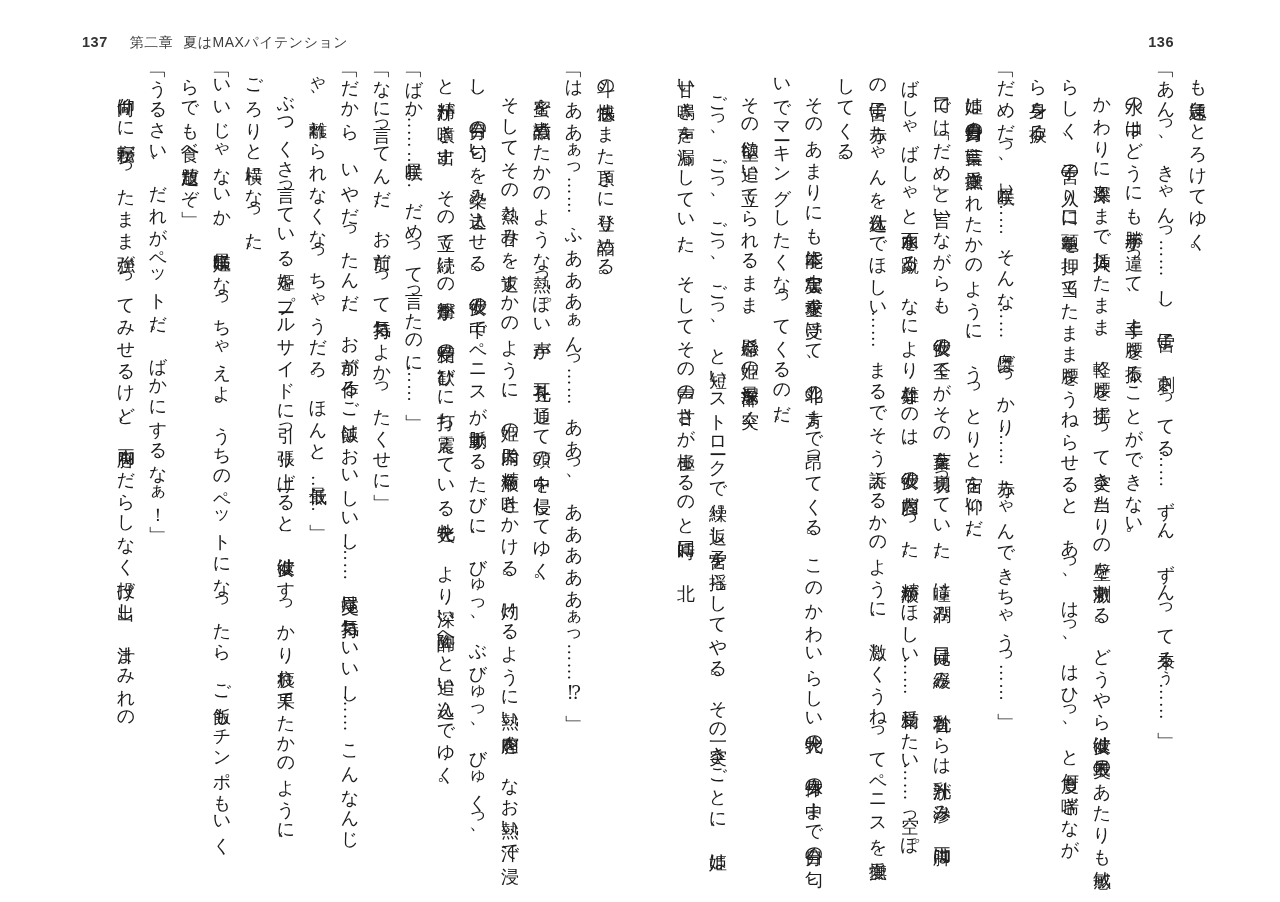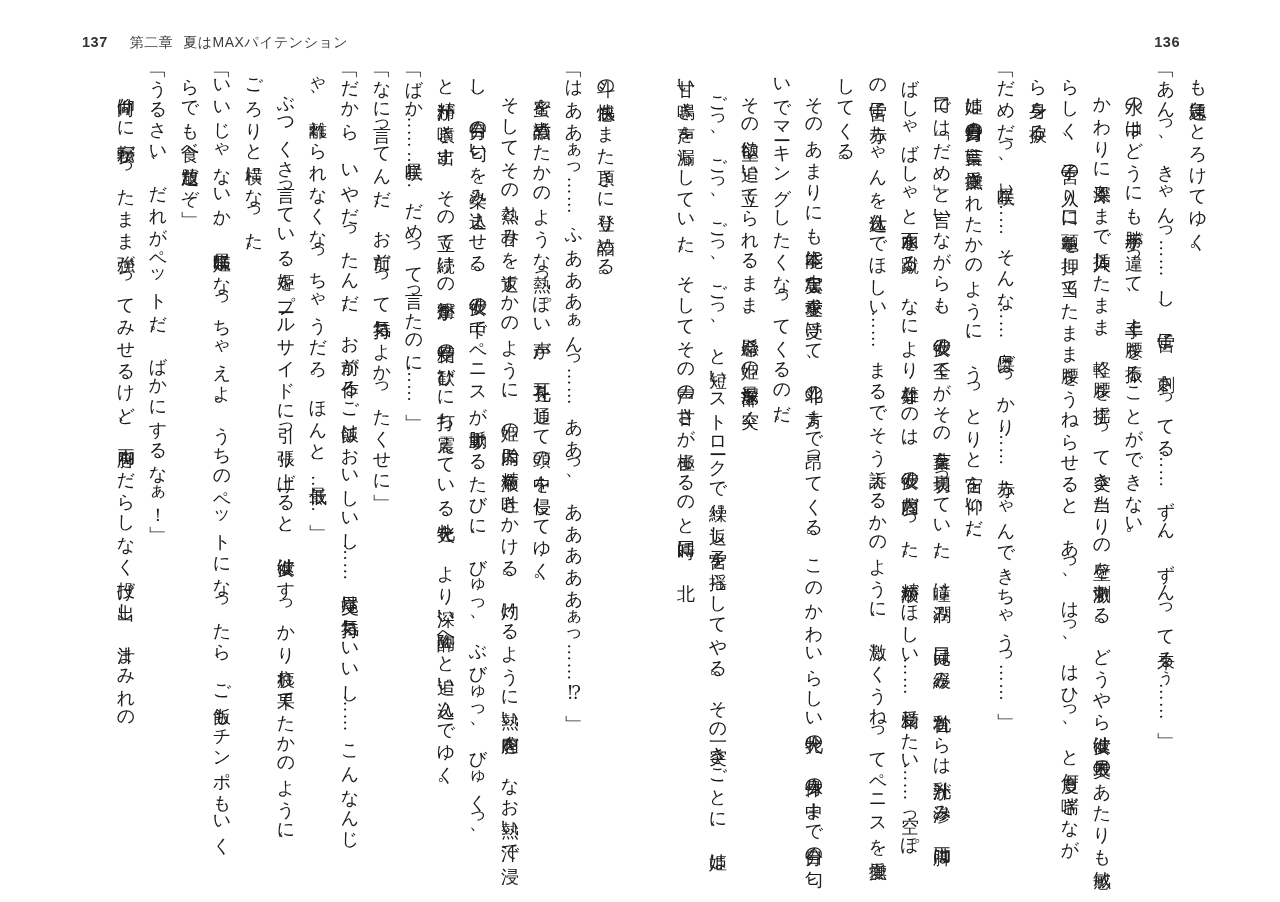--- a/index.html
+++ b/index.html
@@ -23,21 +23,21 @@
     top: 34px;
     display: flex;
     align-items: baseline;
     font-family: "Liberation Sans", "DejaVu Sans", sans-serif;
     color: #3c3c3c;
     font-size: 14px;
     letter-spacing: 0.5px;
     white-space: nowrap;
   }
   .running-head-left { left: 82px; }
-  .running-head-right { right: 64px; }
+  .running-head-right { right: 70px; }
   .page-num {
     font-weight: bold;
     font-size: 14.5px;
     color: #333333;
   }
   .chapter-label { margin-left: 22px; text-align: right; }
   .chapter-title { margin-left: 10px; }
   
   .page-text {
     position: absolute;

